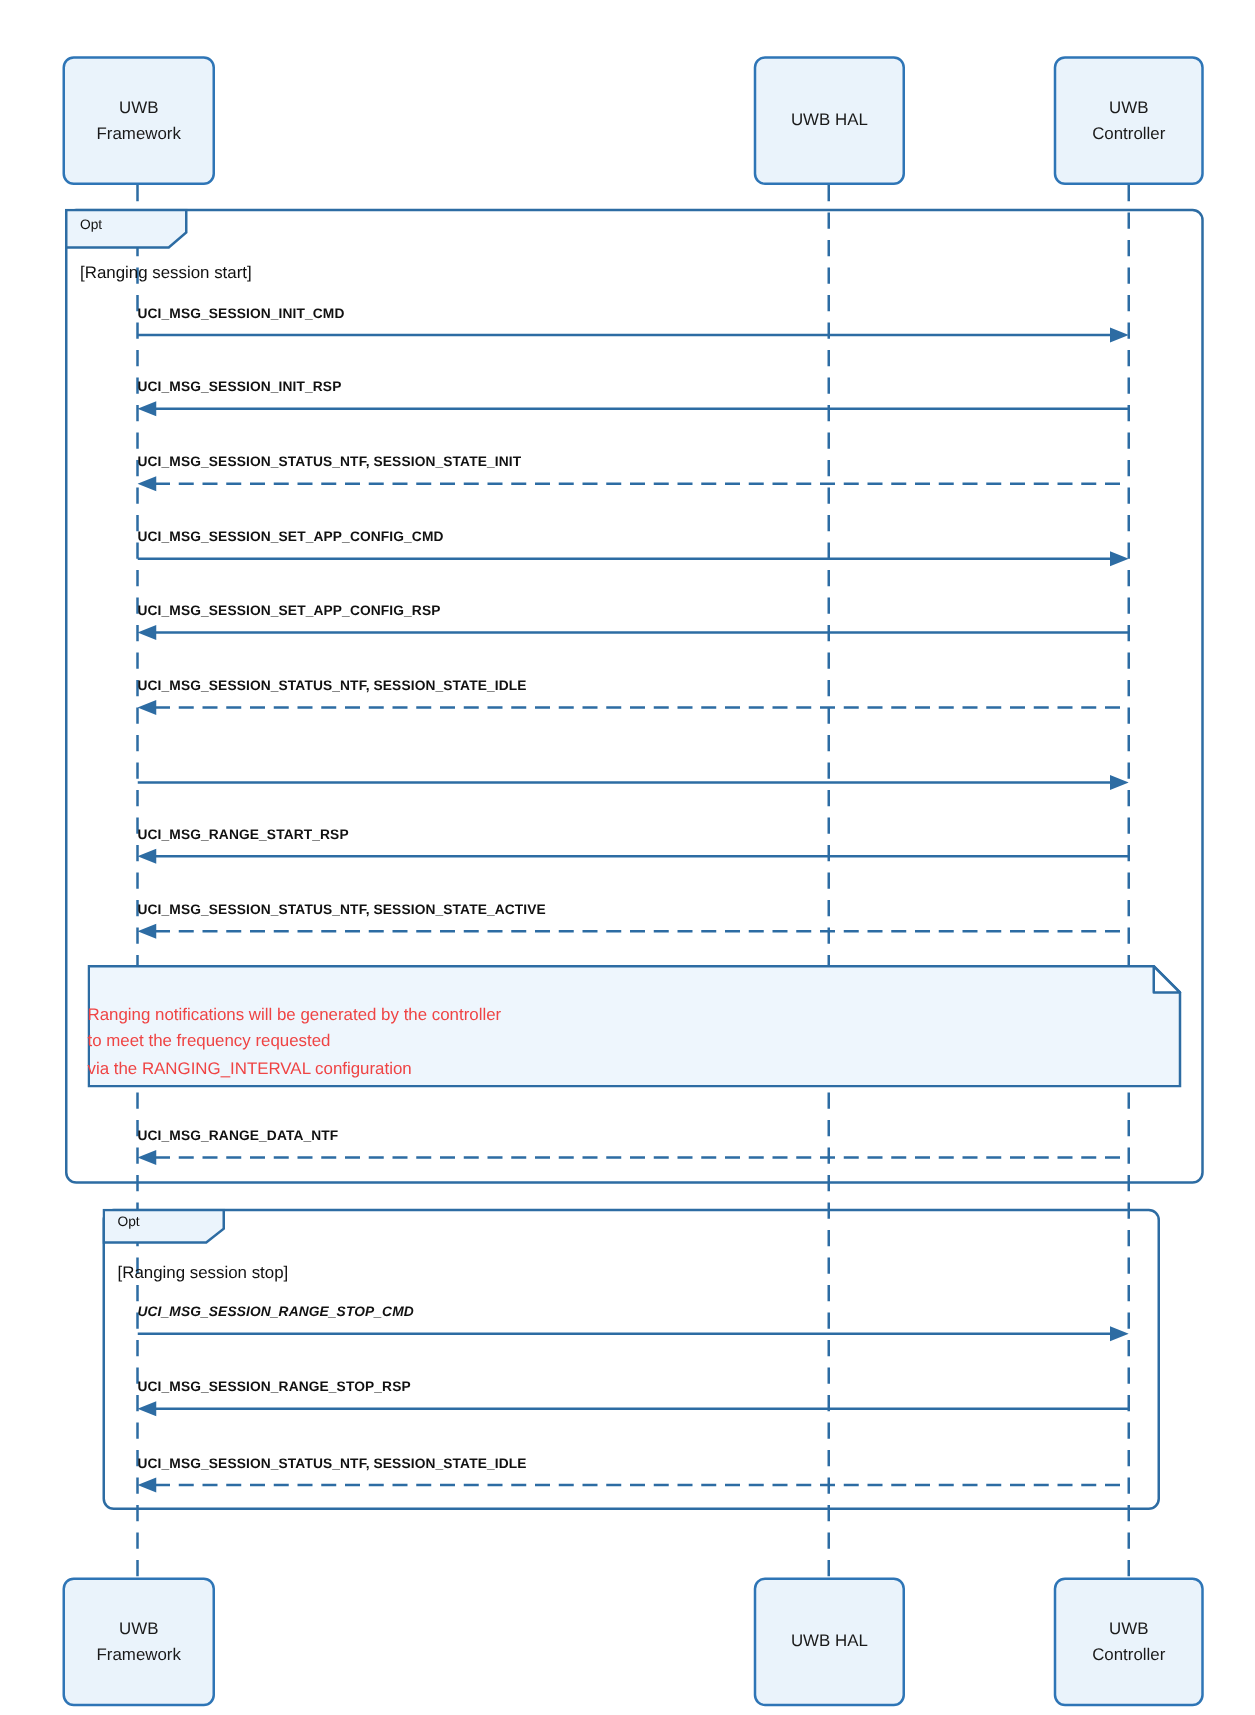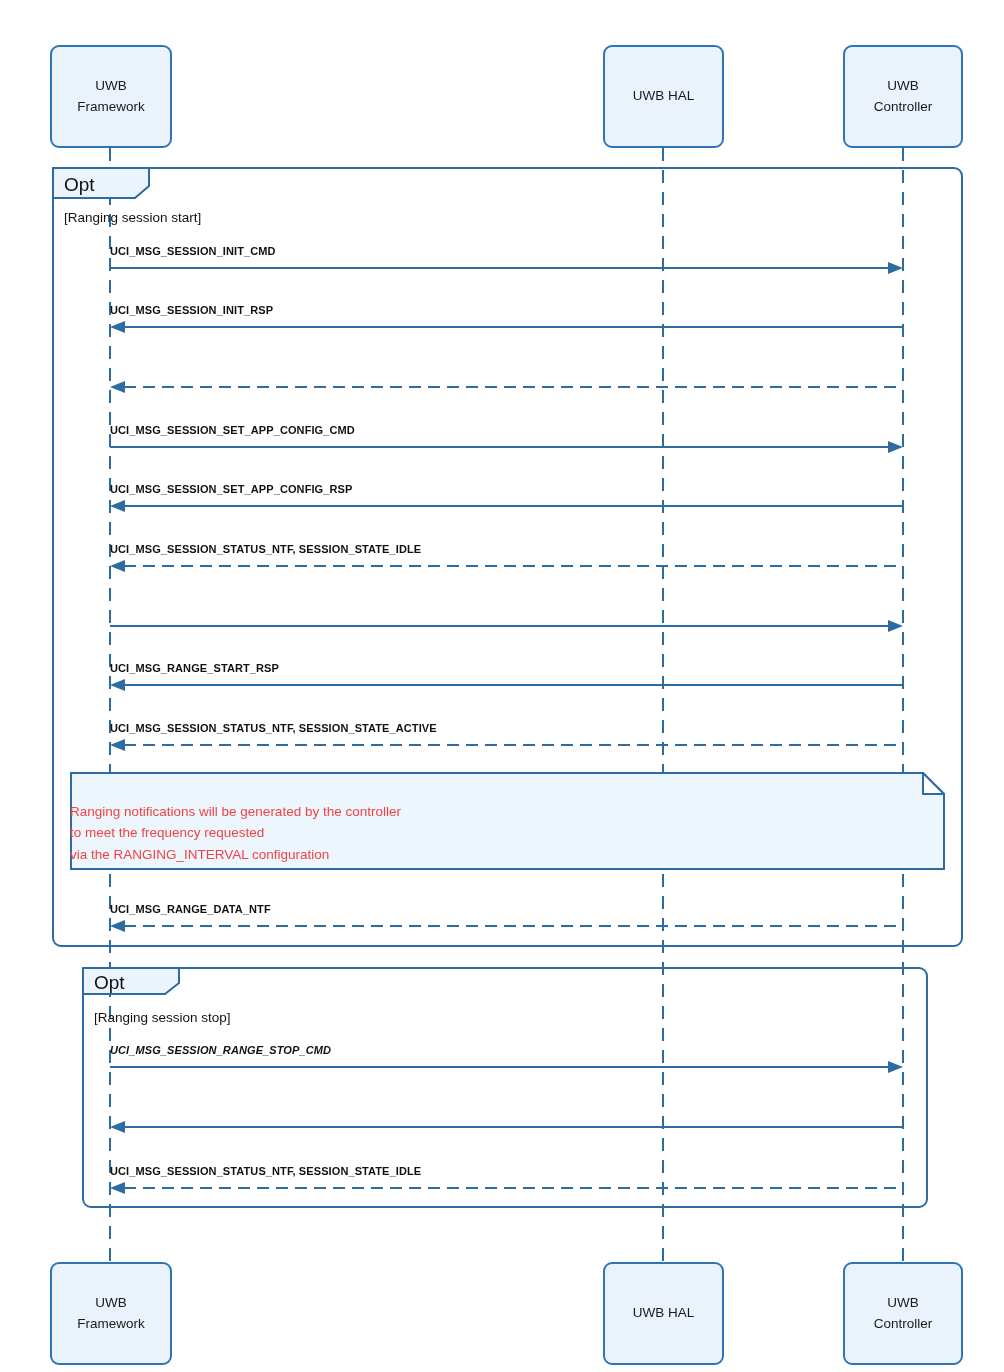--- a/index.html
+++ b/index.html
@@ -20,21 +20,21 @@
     border-radius:9px;font-size:13.5px;line-height:1.5;color:#1a1a1a;
     white-space:pre-line;box-sizing:border-box;
   }
 
   .fragment{
     position:absolute;z-index:1;border:2px solid var(--accent);
     border-radius:9px;box-sizing:border-box;background:transparent;
   }
   .tab-svg{position:absolute;top:-2px;left:-2px;}
   .tab-path{fill:var(--tab-fill);stroke:var(--accent);stroke-width:2;}
-  .operator-label{position:absolute;left:10px;font-size:19px;color:#111;}
+  .operator-label{position:absolute;left:10px;font-size:11px;color:#111;}
   .guard{position:absolute;z-index:2;font-size:13.5px;color:#111;}
 
   .msg{position:absolute;z-index:2;height:32px;}
   .msg .lbl{
     position:absolute;left:0;right:0;top:0;height:15px;
     font-size:11px;font-weight:700;color:var(--label);letter-spacing:.1px;white-space:nowrap;
   }
   .msg svg{position:absolute;left:0;top:16px;display:block;}
   .arrow-line{stroke:var(--accent);stroke-width:2;fill:none;}
   .arrow-line.dashed{stroke-dasharray:12 7;}
@@ -102,20 +102,21 @@
         </svg>
       </div>
       <div class="msg" style="left: 110px; top: 304px; width: 793px;">
         <div class="lbl">UCI_MSG_SESSION_INIT_RSP</div>
         <svg width="793" height="14">
           <line class="arrow-line" x1="14" x2="793" y1="7" y2="7"></line>
           <polygon class="arrow-head" points="15,1 0,7 15,13"></polygon>
         </svg>
       </div>
       <div class="msg" style="left: 110px; top: 364px; width: 793px;">
+        <div class="lbl">UCI_MSG_SESSION_STATUS_NTF, SESSION_STATE_INIT</div>
         <svg width="793" height="14">
           <line class="arrow-line dashed" x1="14" x2="793" y1="7" y2="7"></line>
           <polygon class="arrow-head" points="15,1 0,7 15,13"></polygon>
         </svg>
       </div>
       <div class="msg" style="left: 110px; top: 424px; width: 793px;">
         <div class="lbl">UCI_MSG_SESSION_SET_APP_CONFIG_CMD</div>
         <svg width="793" height="14">
           <line class="arrow-line" x1="0" x2="779" y1="7" y2="7"></line>
           <polygon class="arrow-head" points="778,1 793,7 778,13"></polygon>
@@ -163,20 +164,21 @@
         </svg>
       </div>
       <div class="msg" style="left: 110px; top: 1044px; width: 793px; font-style: italic;">
         <div class="lbl">UCI_MSG_SESSION_RANGE_STOP_CMD</div>
         <svg width="793" height="14">
           <line class="arrow-line" x1="0" x2="779" y1="7" y2="7"></line>
           <polygon class="arrow-head" points="778,1 793,7 778,13"></polygon>
         </svg>
       </div>
       <div class="msg" style="left: 110px; top: 1104px; width: 793px;">
+        <div class="lbl">UCI_MSG_SESSION_RANGE_STOP_RSP</div>
         <svg width="793" height="14">
           <line class="arrow-line" x1="14" x2="793" y1="7" y2="7"></line>
           <polygon class="arrow-head" points="15,1 0,7 15,13"></polygon>
         </svg>
       </div>
       <div class="msg" style="left: 110px; top: 1165px; width: 793px;">
         <div class="lbl">UCI_MSG_SESSION_STATUS_NTF, SESSION_STATE_IDLE</div>
         <svg width="793" height="14">
           <line class="arrow-line dashed" x1="14" x2="793" y1="7" y2="7"></line>
           <polygon class="arrow-head" points="15,1 0,7 15,13"></polygon>

